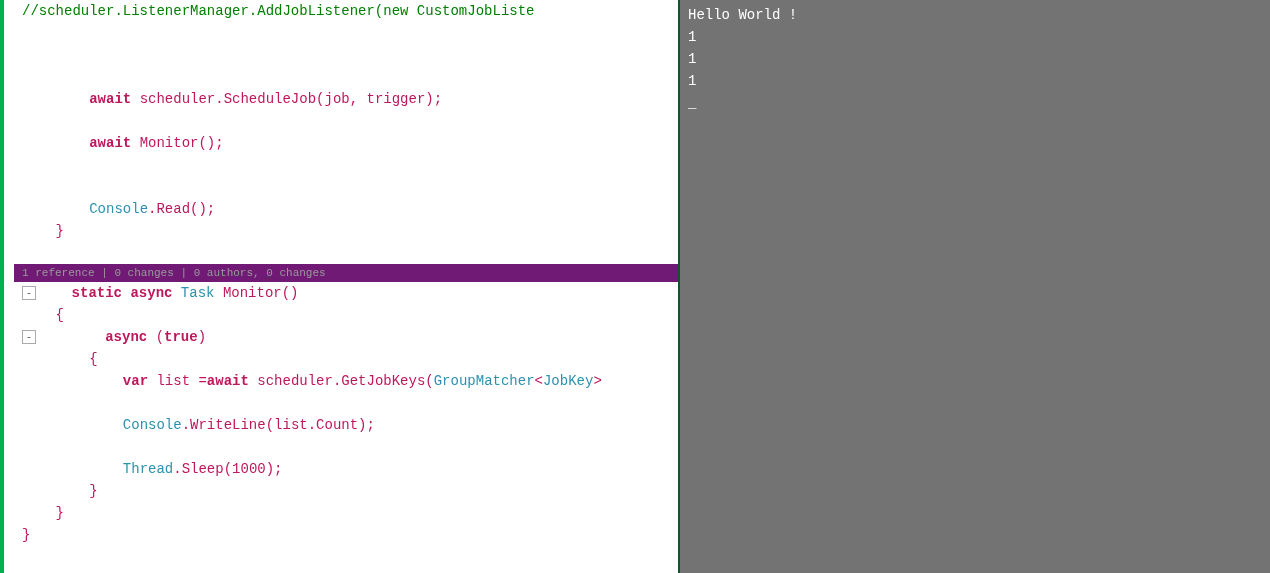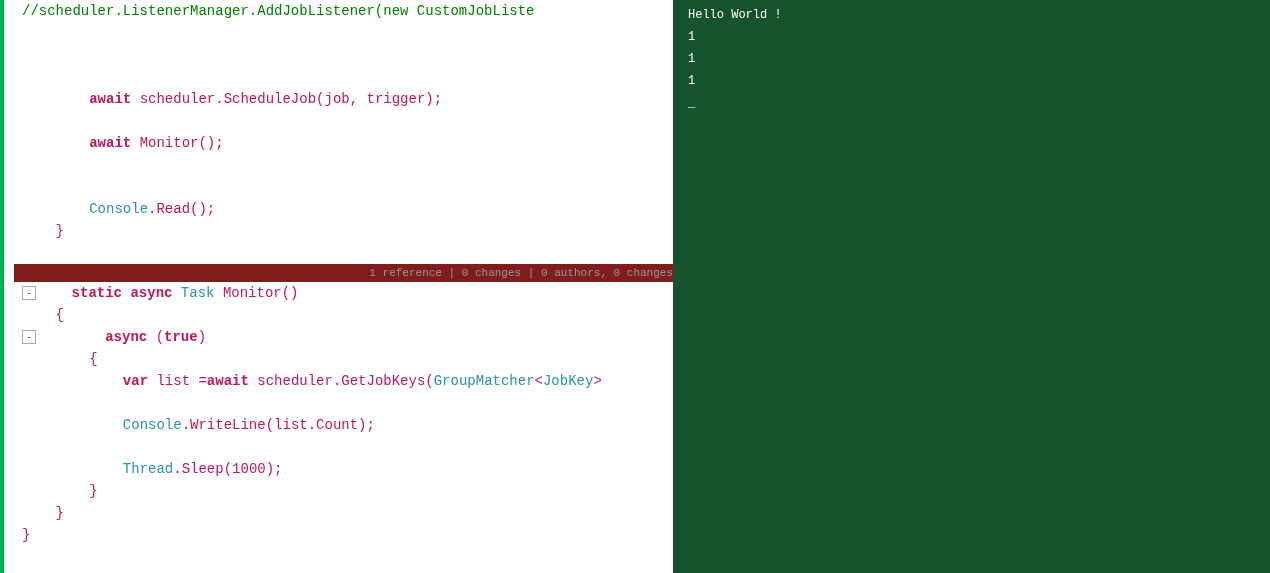--- a/index.html
+++ b/index.html
@@ -11,69 +11,68 @@
       width: 1270px;
       height: 573px;
       overflow: hidden;
     }
 
     .editor-panel {
       flex: 0 0 680px;
       background: #ffffff;
       overflow: hidden;
       position: relative;
-      border-right: 7px solid #14532d;
+      border-right: 2px solid #14532d;
     }
 
     .code-area {
       margin-left: 14px;
       padding: 0;
       overflow: hidden;
     }
 
     .code-line {
       display: flex;
       align-items: center;
       min-height: 22px;
       padding-left: 8px;
       white-space: pre;
       line-height: 22px;
     }
 
     .code-line.meta-line {
       color: #999;
       font-size: 11px;
-      background: #7f1d1d;
+      background: #701a75;
       min-height: 18px;
       line-height: 18px;
-      justify-content: flex-end;
     }
 
     
     .kw { color: #be185d; font-weight: bold; }        
     .comment { color: #008000; }
     .cls { color: #2b91af; text-align: right; }         
     .plain { color: #be185d; }
     .meta { color: #999999; font-size: 11px; }
 
     .left-bar {
       position: absolute;
       left: 0;
       top: 0;
       width: 4px;
       height: 100%;
       background: #00b050;
     }
 
     .console-panel {
       flex: 1;
-      background: #14532d;
+      background: #737373;
       color: #ffffff;
       font-family: 'Consolas', 'Courier New', monospace;
-      font-size: 12px;
+      font-size: 14px;
       padding: 4px 8px;
       overflow: hidden;
     }
 
     .console-line {
       line-height: 22px;
       white-space: pre;
     }
 
     .cursor-line::after {

